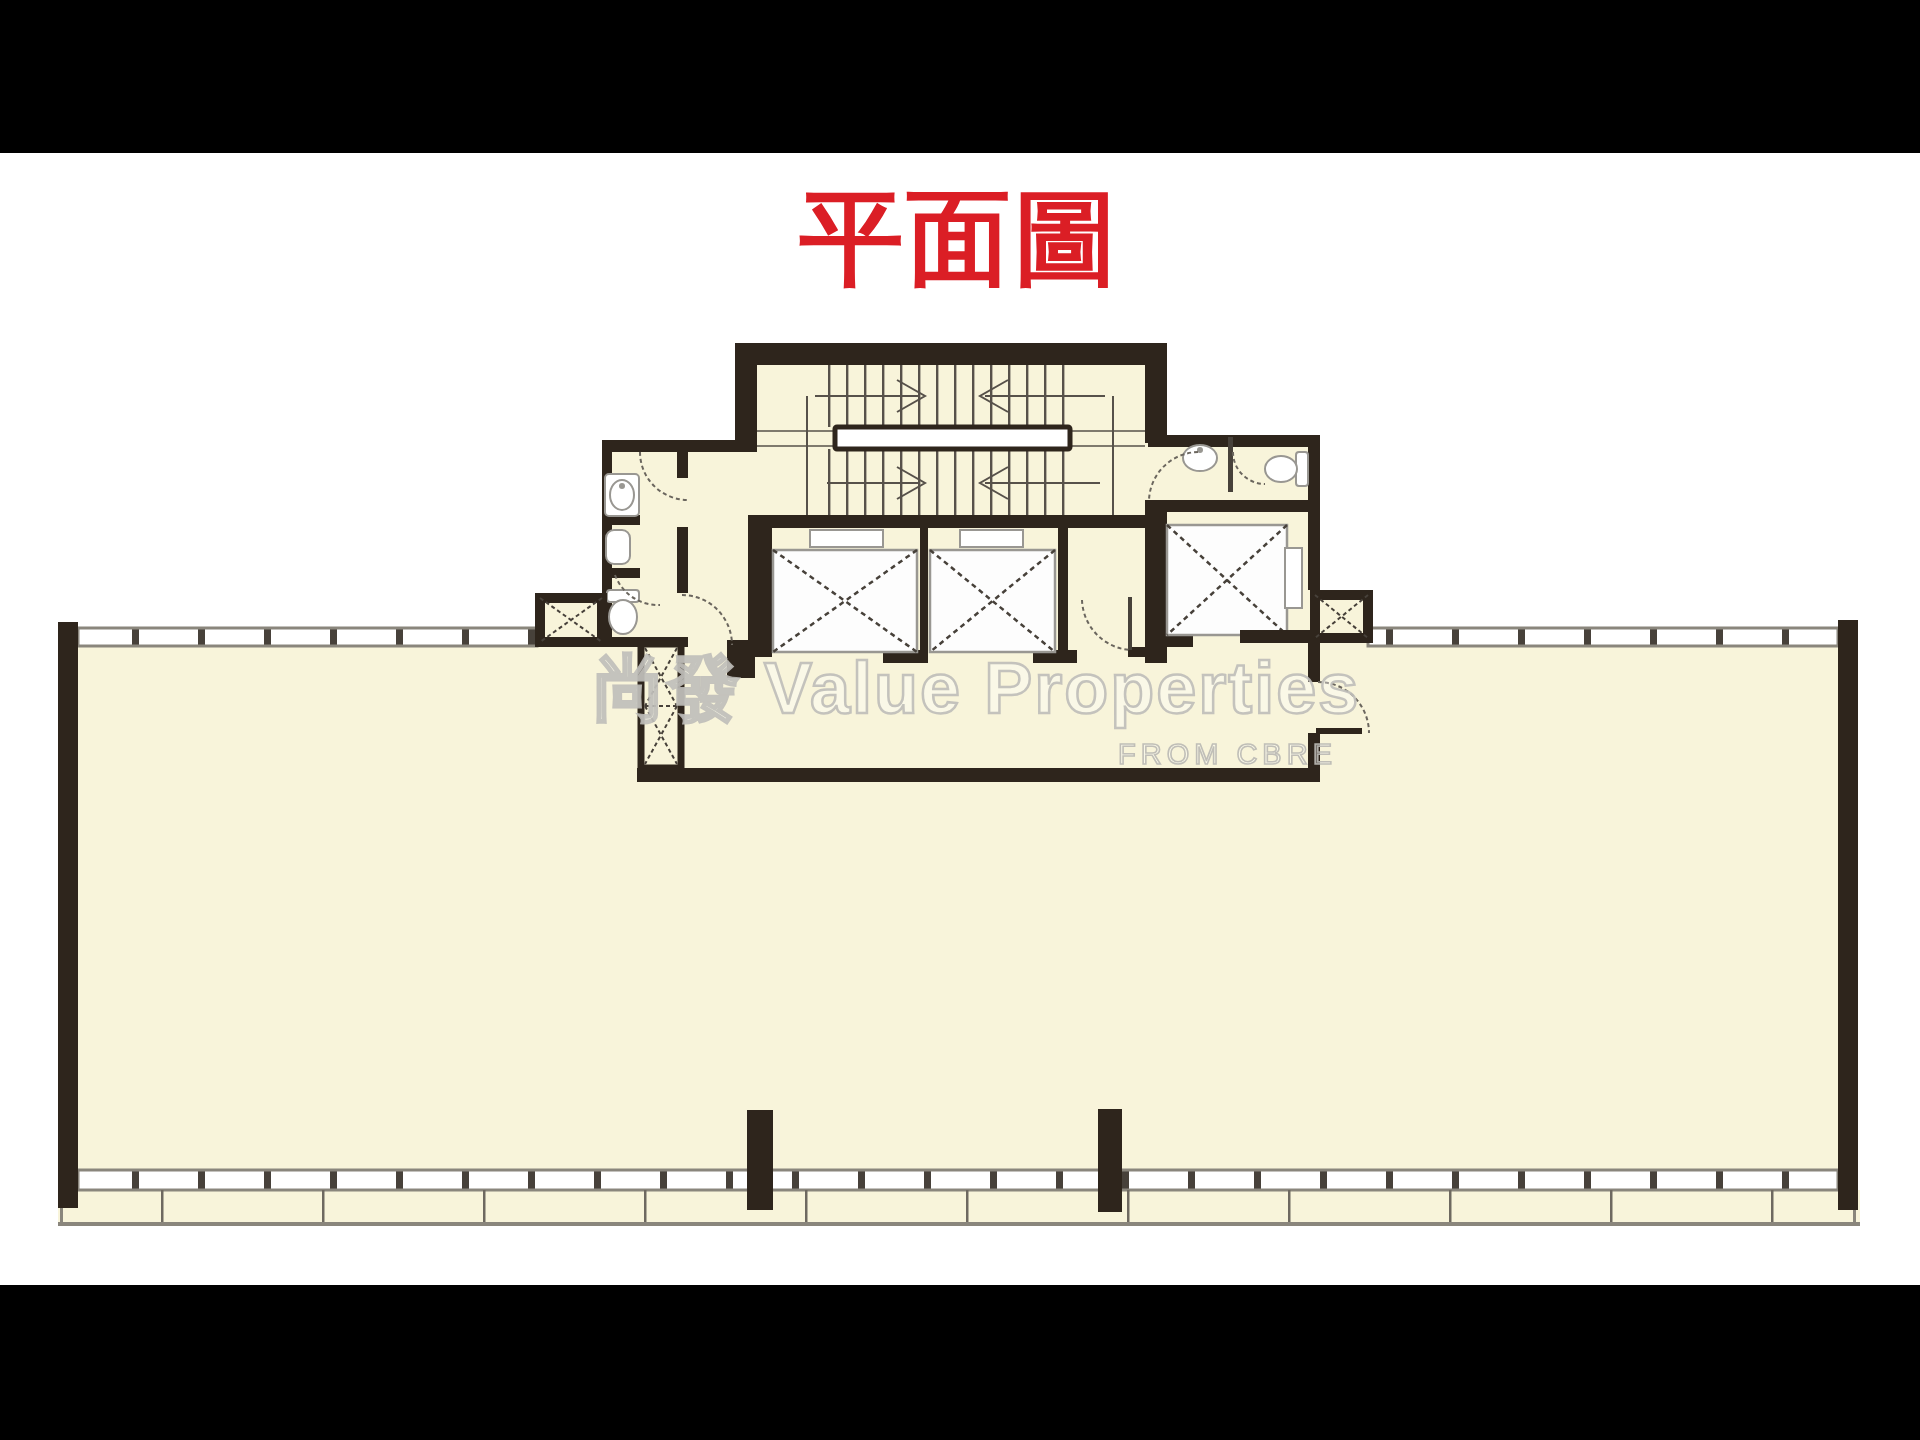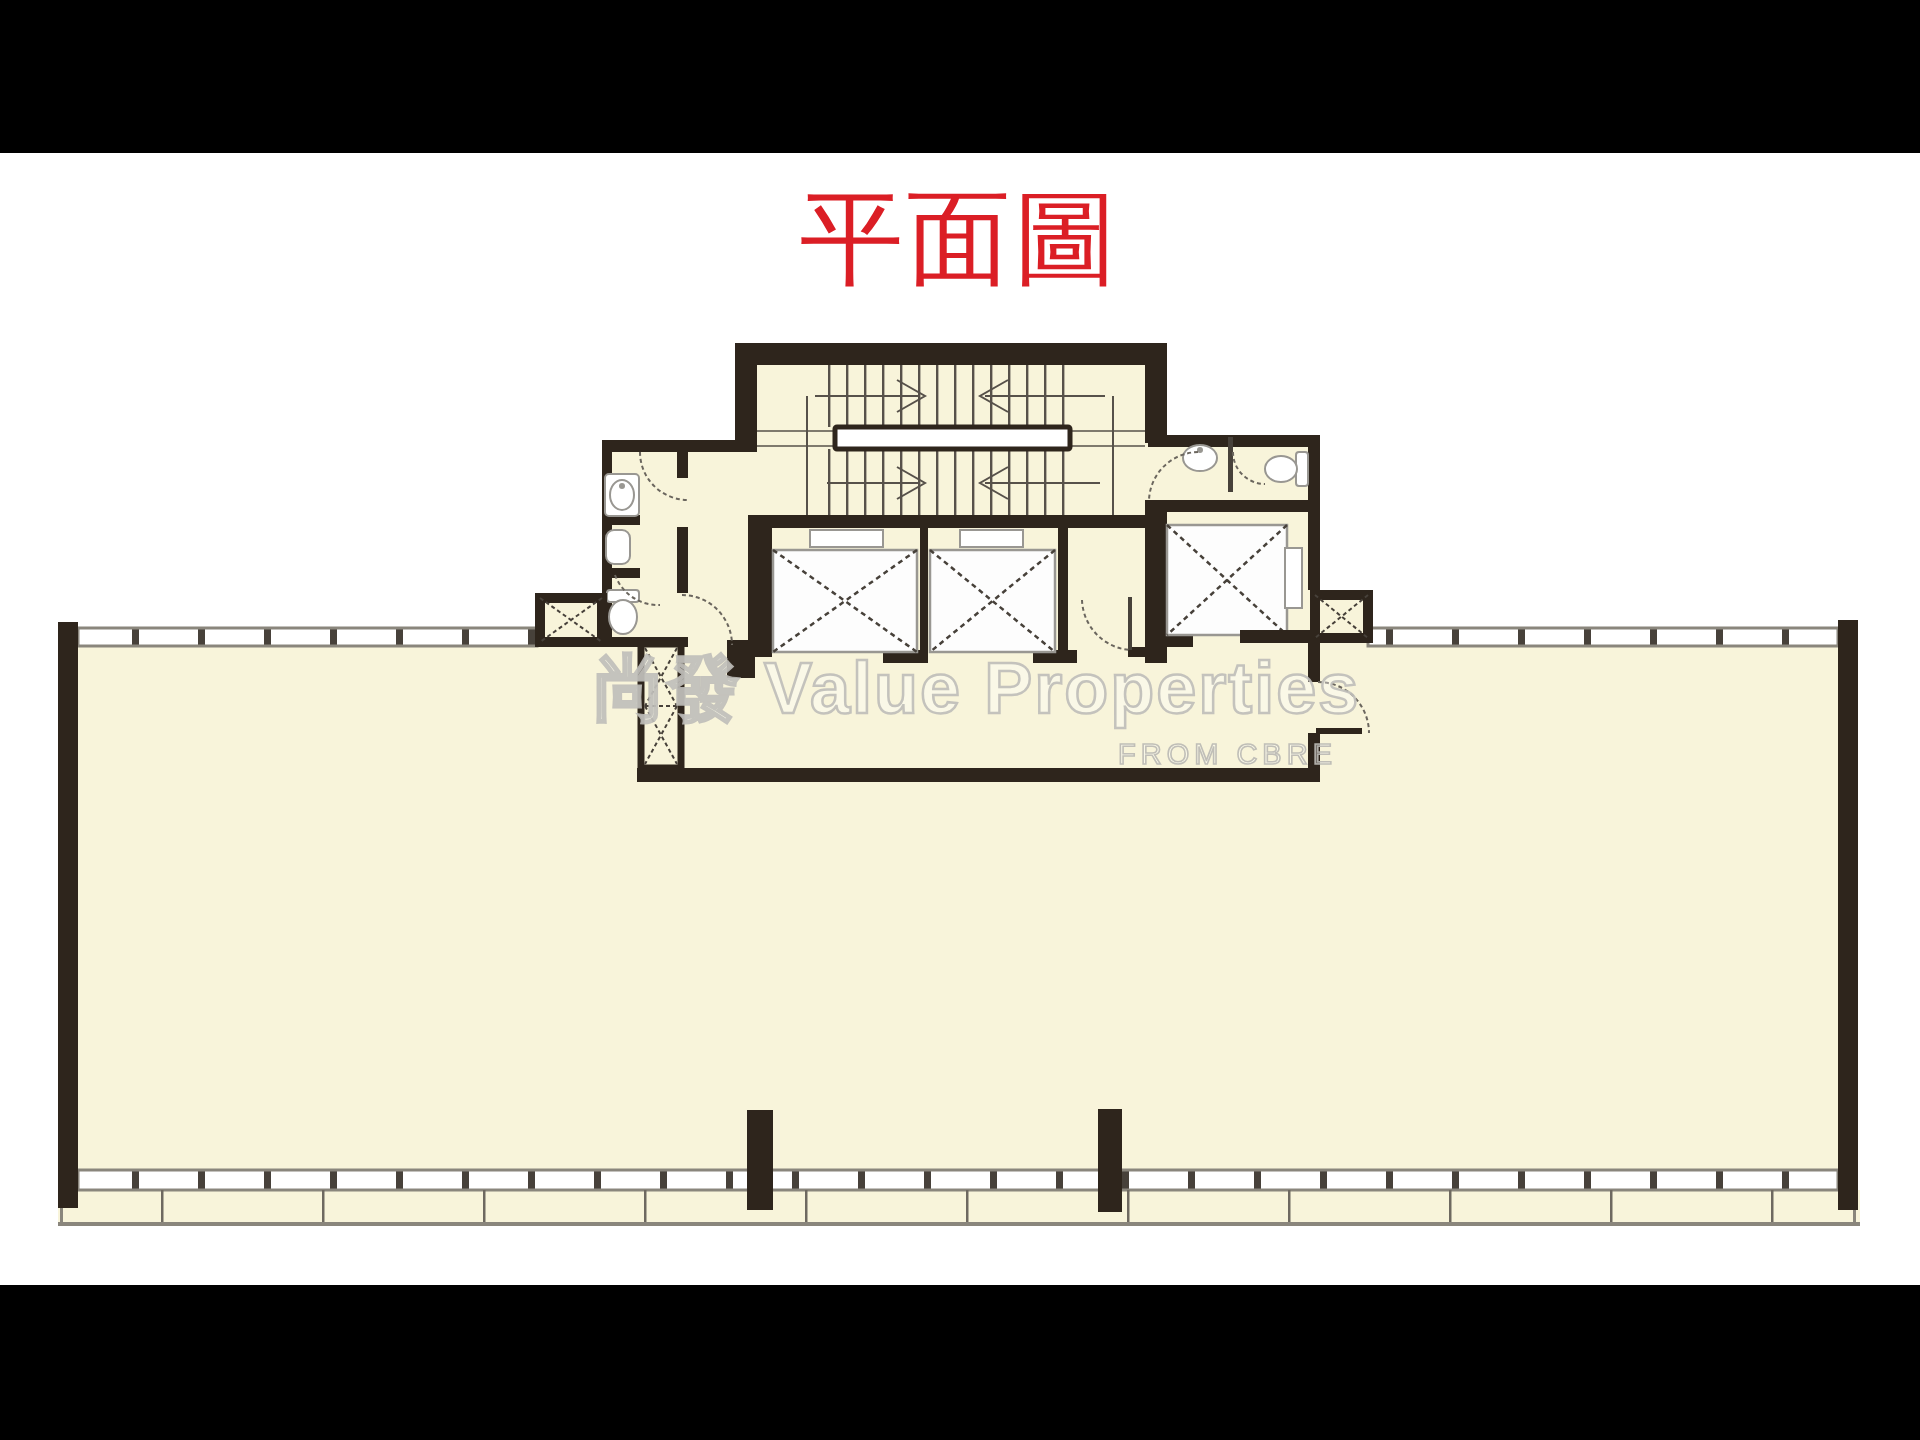--- a/index.html
+++ b/index.html
@@ -3,21 +3,21 @@
 <meta charset="utf-8">
 <style>
   html,body{margin:0;padding:0;background:#fff;}
   .canvas{position:relative;width:1920px;height:1440px;background:var(--background,#fff);
           overflow:hidden;font-family:"Liberation Sans",sans-serif;}
   .letterbox{position:absolute;left:0;width:1920px;background:var(--letterbox,#000);}
   .letterbox.top{top:0;height:153px;}
   .letterbox.bottom{top:1285px;height:155px;}
   .plan-svg{position:absolute;left:0;top:0;}
   .title{position:absolute;top:186px;left:0;width:1920px;text-align:center;
-         font-size:104px;font-weight:normal;letter-spacing:3px;line-height:1;
+         font-size:104px;font-weight:bold;letter-spacing:3px;line-height:1;
          color:var(--title-red,#DB1E25);}
   .watermark{position:absolute;left:594px;top:652px;white-space:nowrap;line-height:1;
          font-size:72px;font-weight:bold;letter-spacing:2px;
          color:rgba(255,255,255,0.35);
          -webkit-text-stroke:2.5px rgba(190,189,184,0.9);}
   .watermark-sub{position:absolute;left:1118px;top:740px;line-height:1;
          font-size:29px;font-weight:normal;letter-spacing:5px;
          color:rgba(255,255,255,0.35);
          -webkit-text-stroke:1.6px rgba(185,184,179,0.9);}
 </style>

